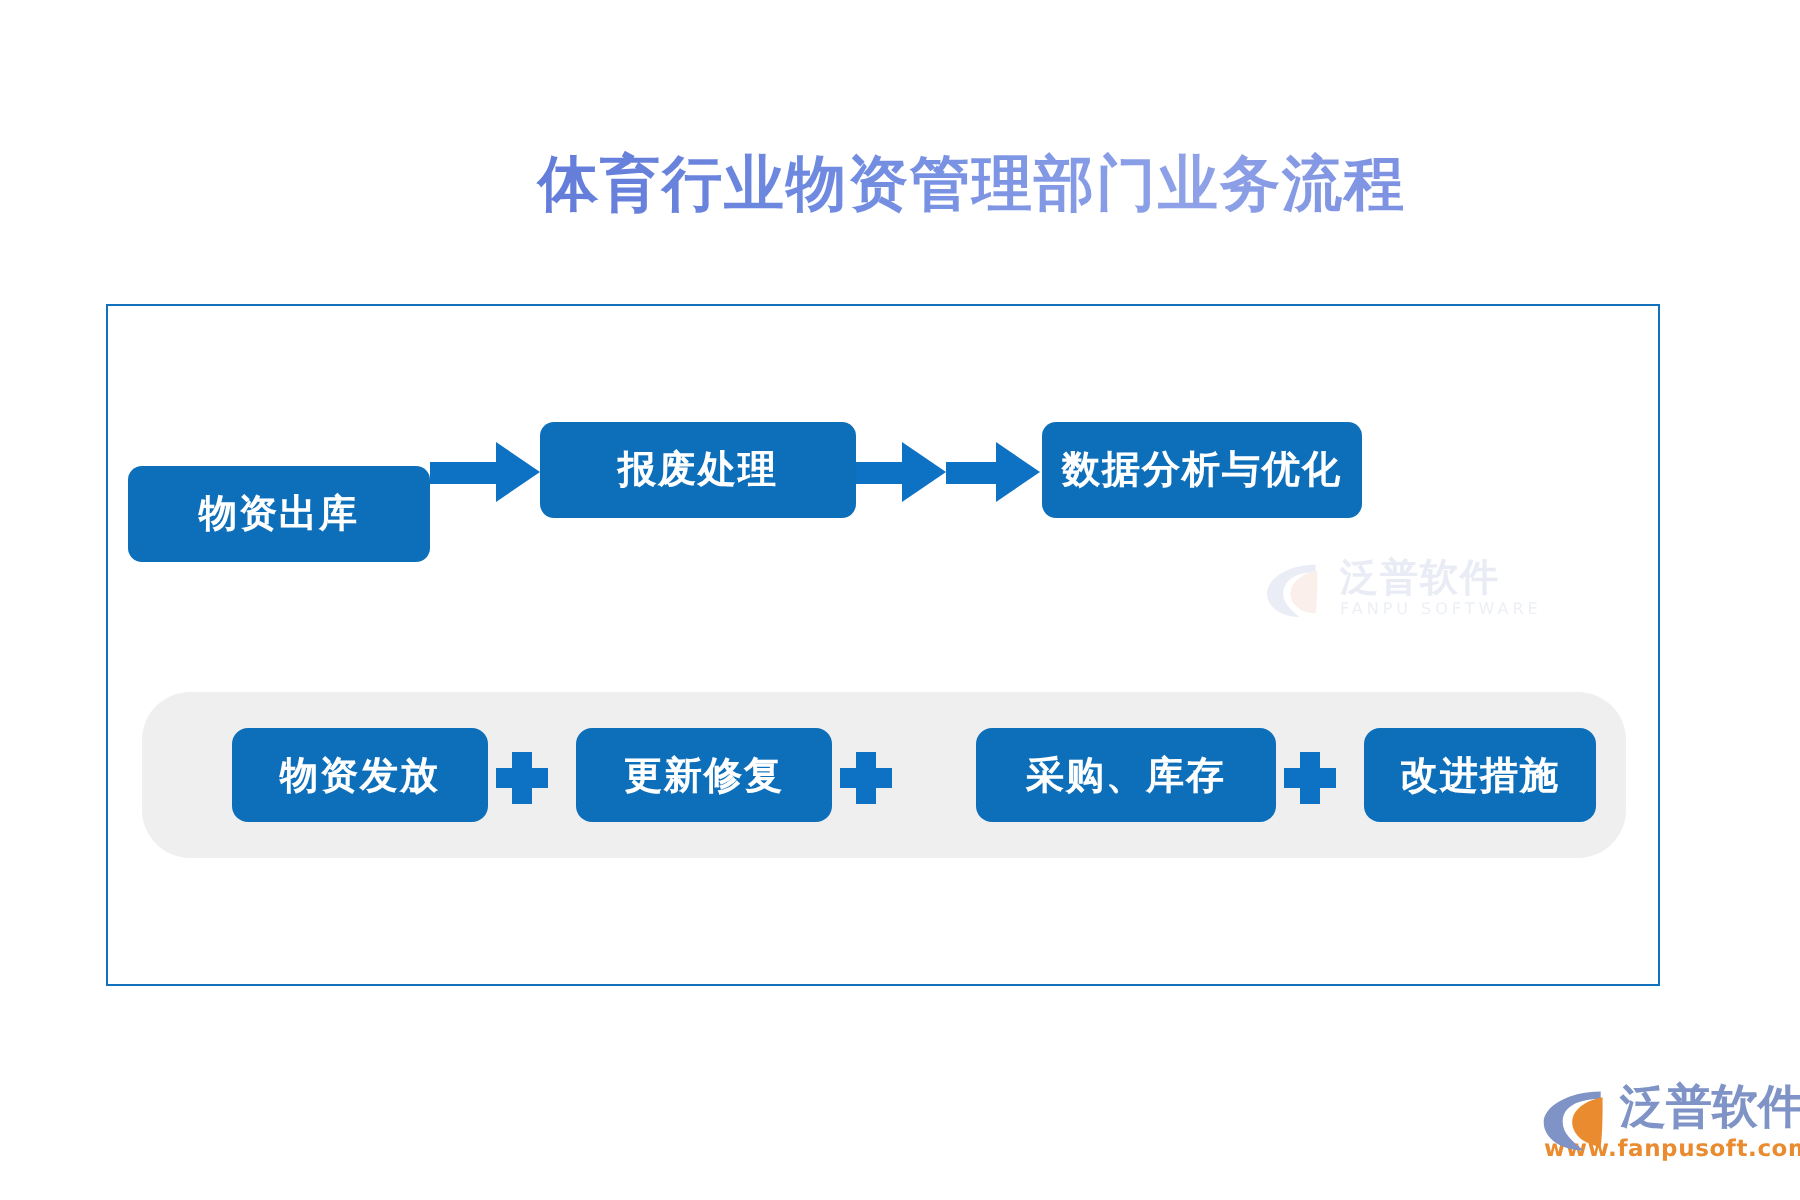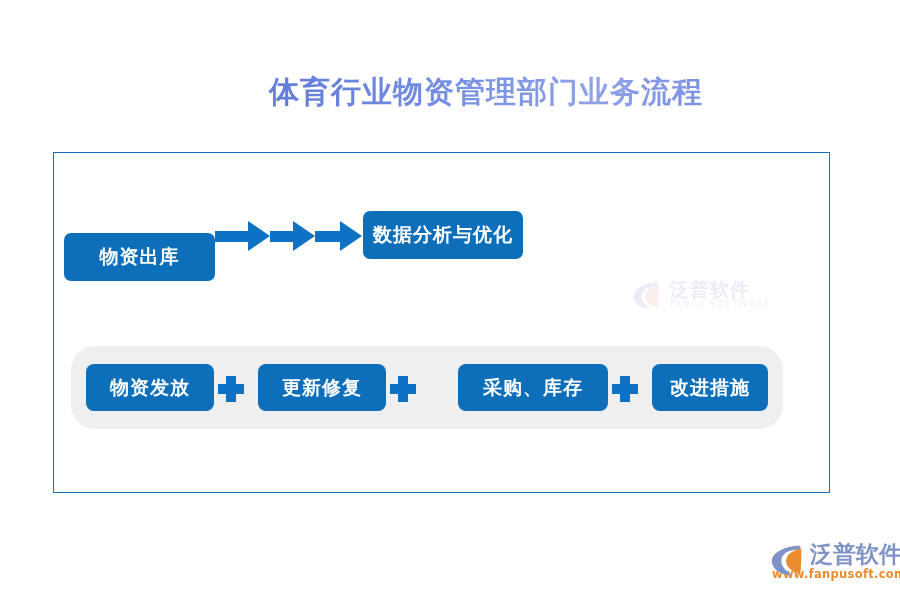--- a/index.html
+++ b/index.html
@@ -147,20 +147,21 @@
     position: absolute;
     left: 17px;
     top: 193px;
     width: 712px;
     height: 83px;
     background: #efeff0;
     border-radius: 24px;
     display: flex;
     align-items: center;
     justify-content: center;
+    padding-left: 30px;
   }
   .grp-box {
     background: #0d6fba;
     color: #ffffff;
     border-radius: 8px;
     height: 47px;
     display: flex;
     align-items: center;
     justify-content: center;
     font-size: 19px;
@@ -247,20 +248,23 @@
 
     <div class="proc-box b1">
       <span>物资出库</span>
     </div>
 
     <div class="arrow a1">
       <span class="shaft"></span>
       <span class="head"></span>
     </div>
 
+    <div class="proc-box b2">
+      <span>报废处理</span>
+    </div>
 
     <div class="arrow a2">
       <span class="shaft"></span>
       <span class="head"></span>
     </div>
 
 
     <div class="arrow a3">
       <span class="shaft"></span>
       <span class="head"></span>

